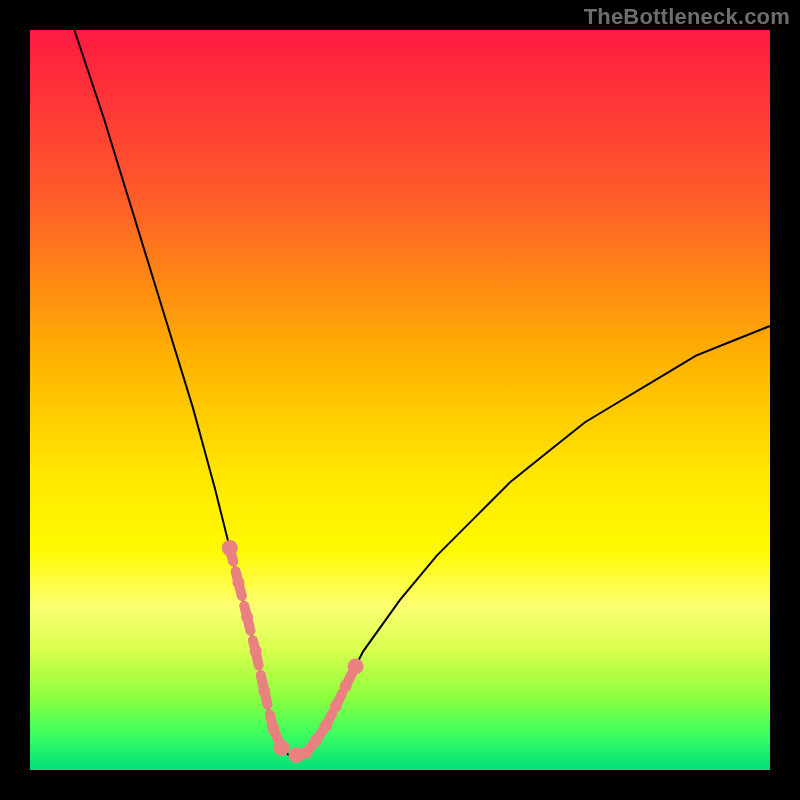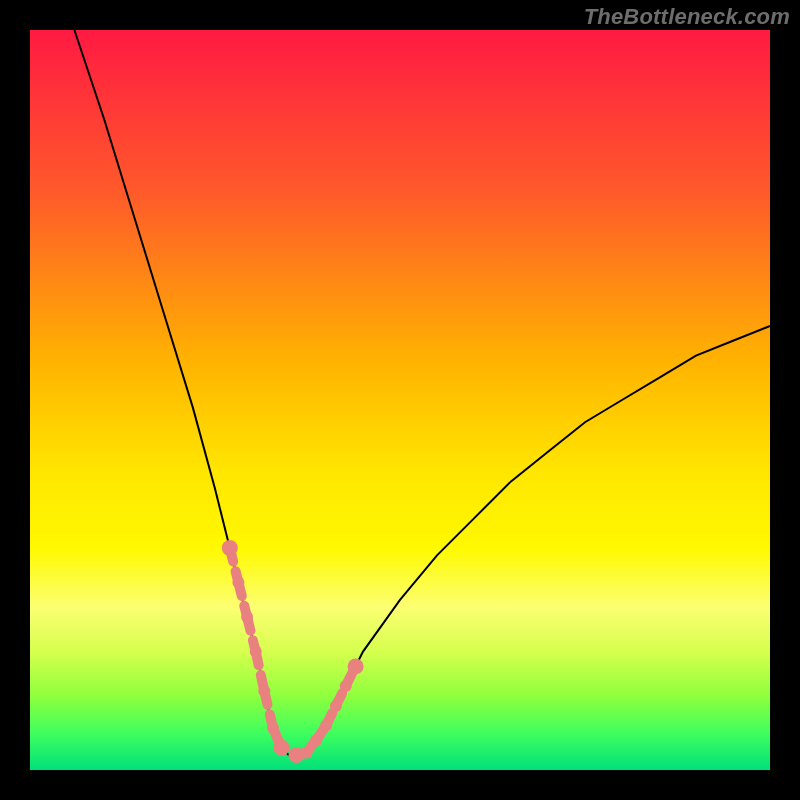--- a/index.html
+++ b/index.html
@@ -2,21 +2,20 @@
 <html><head>
 <meta charset="utf-8">
 <style>
   * { margin: 0; padding: 0; box-sizing: border-box; }
   html, body { width: 800px; height: 800px; overflow: hidden; background: #000; }
   .stage {
     position: relative;
     width: 800px;
     height: 612px;
     background: #000;
-    font-style: italic;
   }
   .plot-area {
     position: absolute;
     left: 30px;
     top: 30px;
     width: 740px;
     height: 740px;
     background: linear-gradient(to bottom,
       #ff1a42 0%,
       #ff5a2a 22%,

